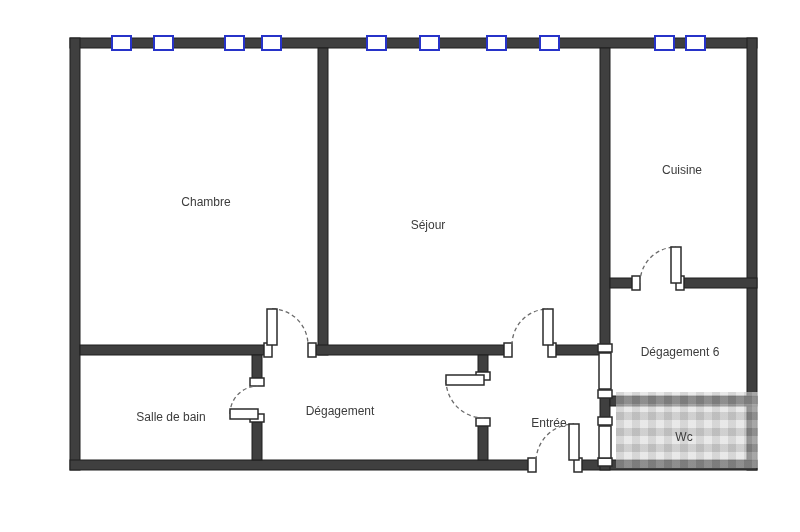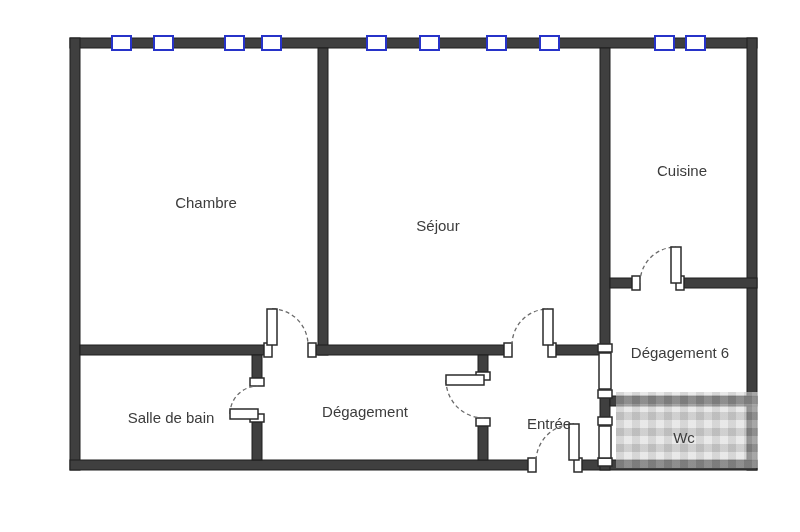--- a/index.html
+++ b/index.html
@@ -20,21 +20,21 @@
   }
   svg{position:absolute;left:0;top:0;}
   .wall{fill:var(--wall);stroke:var(--wall-edge);stroke-width:1;}
   .jamb{fill:#ffffff;stroke:#2b2b2b;stroke-width:1.5;}
   .leaf{fill:#ffffff;stroke:#2b2b2b;stroke-width:1.5;}
   .arc{fill:none;stroke:var(--door-arc);stroke-width:1.3;stroke-dasharray:4 3;}
   .window{fill:#ffffff;stroke:var(--window-frame);stroke-width:2;}
   .room-label{
     position:absolute;
     transform:translate(-50%,-50%);
-    font-size:15px;
+    font-size:12px;
     color:var(--label-text);
     white-space:nowrap;
     z-index:3;
   }
   .watermark{
     position:absolute;
     left:616px;top:392px;width:142px;height:76px;
     background:
       repeating-linear-gradient(0deg, rgba(150,150,150,.38) 0 8px, rgba(215,215,215,.38) 8px 16px),
       repeating-linear-gradient(90deg, rgba(165,165,165,.45) 0 8px, rgba(230,230,230,.45) 8px 16px);
@@ -145,21 +145,21 @@
         <rect class="jamb" x="598" y="417" width="14" height="8"></rect>
         <rect class="jamb" x="598" y="458" width="14" height="8"></rect>
         <rect class="leaf" x="599" y="426" width="12" height="32"></rect>
       </g>
     </g>
   </svg>
 
   <div class="watermark"></div>
 
   <div class="room-label" style="left:206px;top:202px">Chambre</div>
-  <div class="room-label" style="left:438px;top:225px">Séjour</div>
+  <div class="room-label" style="left:428px;top:225px">Séjour</div>
   <div class="room-label" style="left:682px;top:170px">Cuisine</div>
   <div class="room-label" style="left:171px;top:417px">Salle de bain</div>
-  <div class="room-label" style="left:365px;top:411px">Dégagement</div>
+  <div class="room-label" style="left:340px;top:411px">Dégagement</div>
   <div class="room-label" style="left:549px;top:423px">Entrée</div>
   <div class="room-label" style="left:680px;top:352px">Dégagement 6</div>
   <div class="room-label" style="left:684px;top:437px">Wc</div>
 
 </div>
 
 </body></html>

